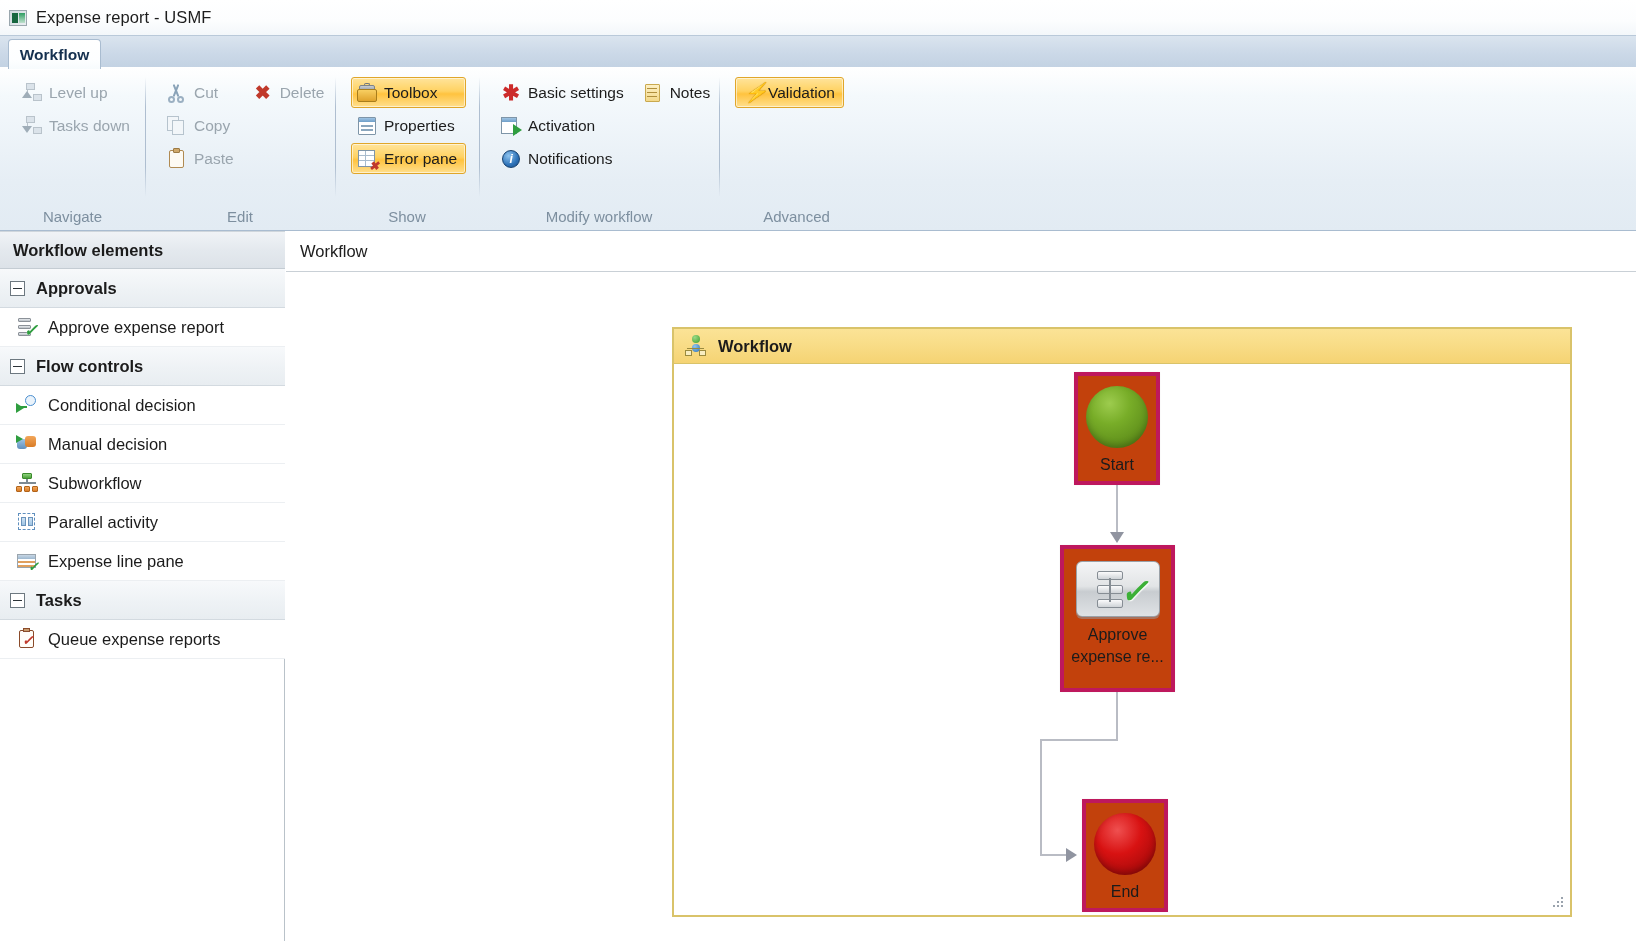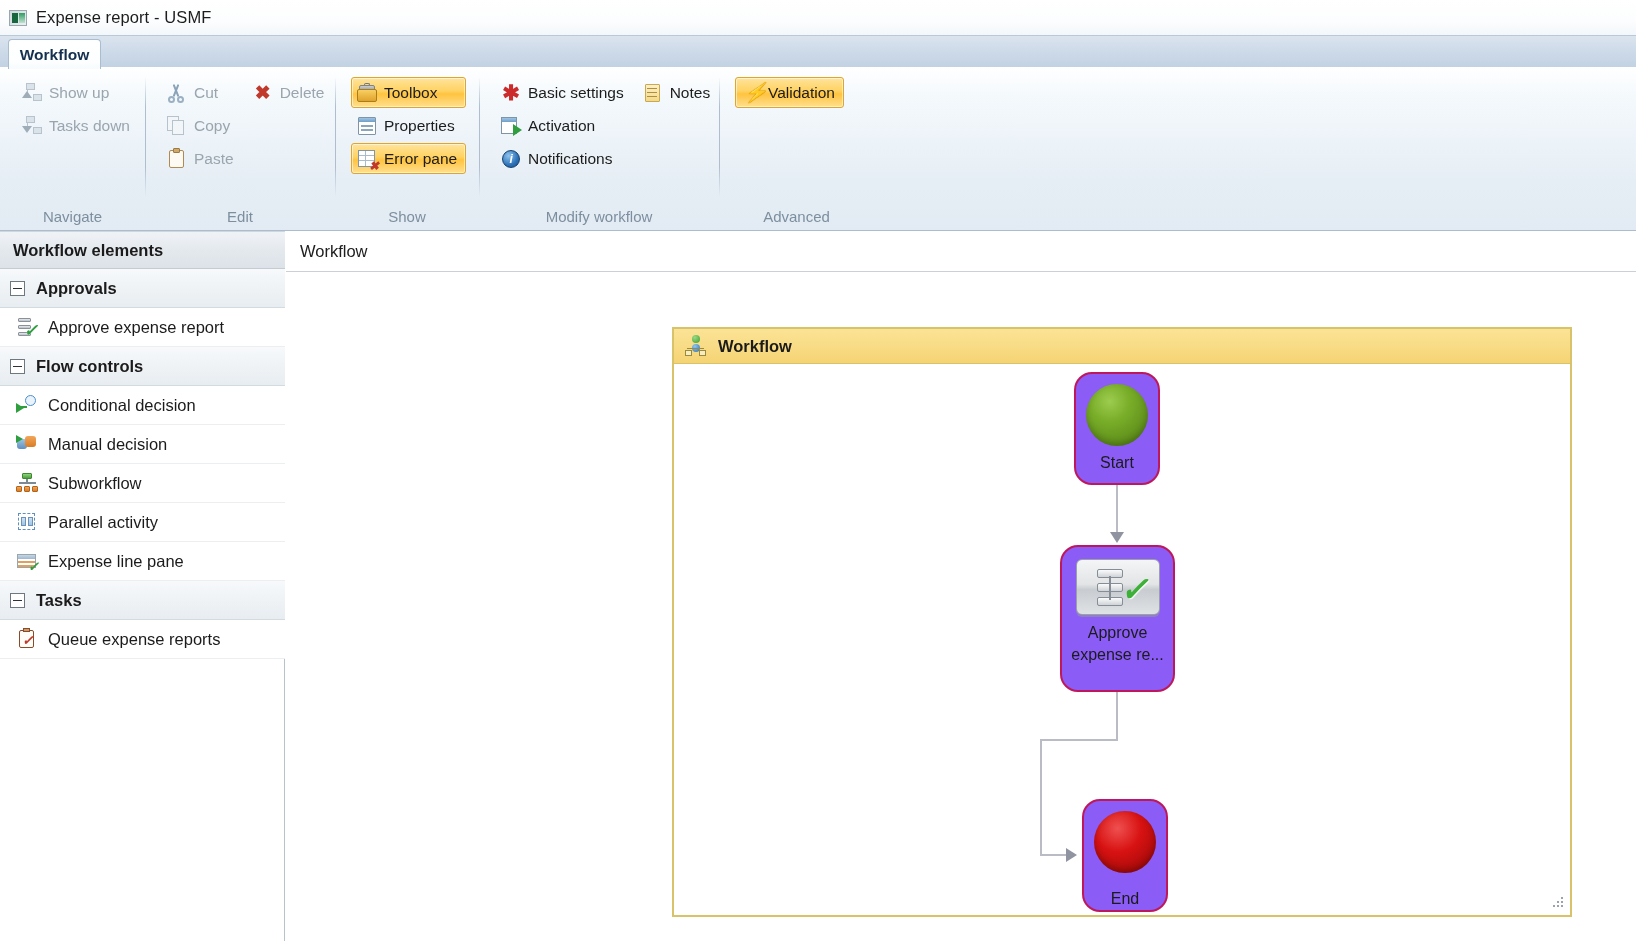--- a/index.html
+++ b/index.html
@@ -418,21 +418,21 @@
   .wf-grip {
     position: absolute; right: 5px; bottom: 4px; width: 14px; height: 14px;
   }
   .wf-grip i {
     position: absolute; width: 2px; height: 2px; background: #9aa3ad; display: block;
   }
 
   
   .node {
     position: absolute;
-    background: #8b5cf6; border: 2px solid #be185d; border-radius: 18px;
+    background: #c2410c; border: 4px solid #be185d; border-radius: 0;
     display: flex; flex-direction: column; align-items: center;
     box-shadow: 0 0 2px rgba(0,0,0,.05);
   }
   .node-label {
     font-size: 16px; color: #1b1b1b; text-align: center; line-height: 22px;
     width: 100%;
   }
 
   .node-start { left: 400px; top: 43px; width: 86px; height: 113px; padding-top: 10px; }
   .circle-green {
@@ -455,21 +455,21 @@
     border: 1px solid #868d94; border-radius: 2px;
   }
   .task-icon .r1 { top: 9px; } .task-icon .r2 { top: 23px; } .task-icon .r3 { top: 37px; }
   .task-icon .vl { position:absolute; left:32px; top:16px; width:2px; height:24px; background:#868d94;}
   .task-icon .ck {
     position: absolute; right: 10px; top: 14px; color: #3cb037;
     font-size: 34px; font-weight: bold; line-height: 30px;
     text-shadow: 1px 1px 1px rgba(255,255,255,.9);
   }
 
-  .node-end { left: 408px; top: 470px; width: 86px; height: 113px; padding-top: 10px; justify-content: space-between; }
+  .node-end { left: 408px; top: 470px; width: 86px; height: 113px; padding-top: 10px; }
   .circle-red {
     width: 62px; height: 62px; border-radius: 50%;
     background: radial-gradient(circle at 38% 28%, #ef5050 0%, #d81212 40%, #8e0606 100%);
     box-shadow: inset 0 -3px 6px rgba(0,0,0,.25);
     margin-bottom: 6px;
   }
 
   
   .conn { position: absolute; background: #b9bcc4; }
   .arrow-down {
@@ -503,21 +503,21 @@
       <div class="rgroup" style="width:145px;">
         <div class="rgroup-items">
           <div class="rcol">
             <div class="ritem disabled">
               <span class="ico ic-level dis">
                 <i class="bx t"></i>
                   <i class="st"></i>
                   <i class="bx r"></i>
                   <i class="ar"></i>
               </span>
-              <span>Show up</span>
+              <span>Level up</span>
             </div>
             <div class="ritem disabled">
               <span class="ico ic-level down dis">
                 <i class="bx t"></i>
                   <i class="st"></i>
                   <i class="bx r"></i>
                   <i class="ar"></i>
               </span>
               <span>Tasks down</span>
             </div>

